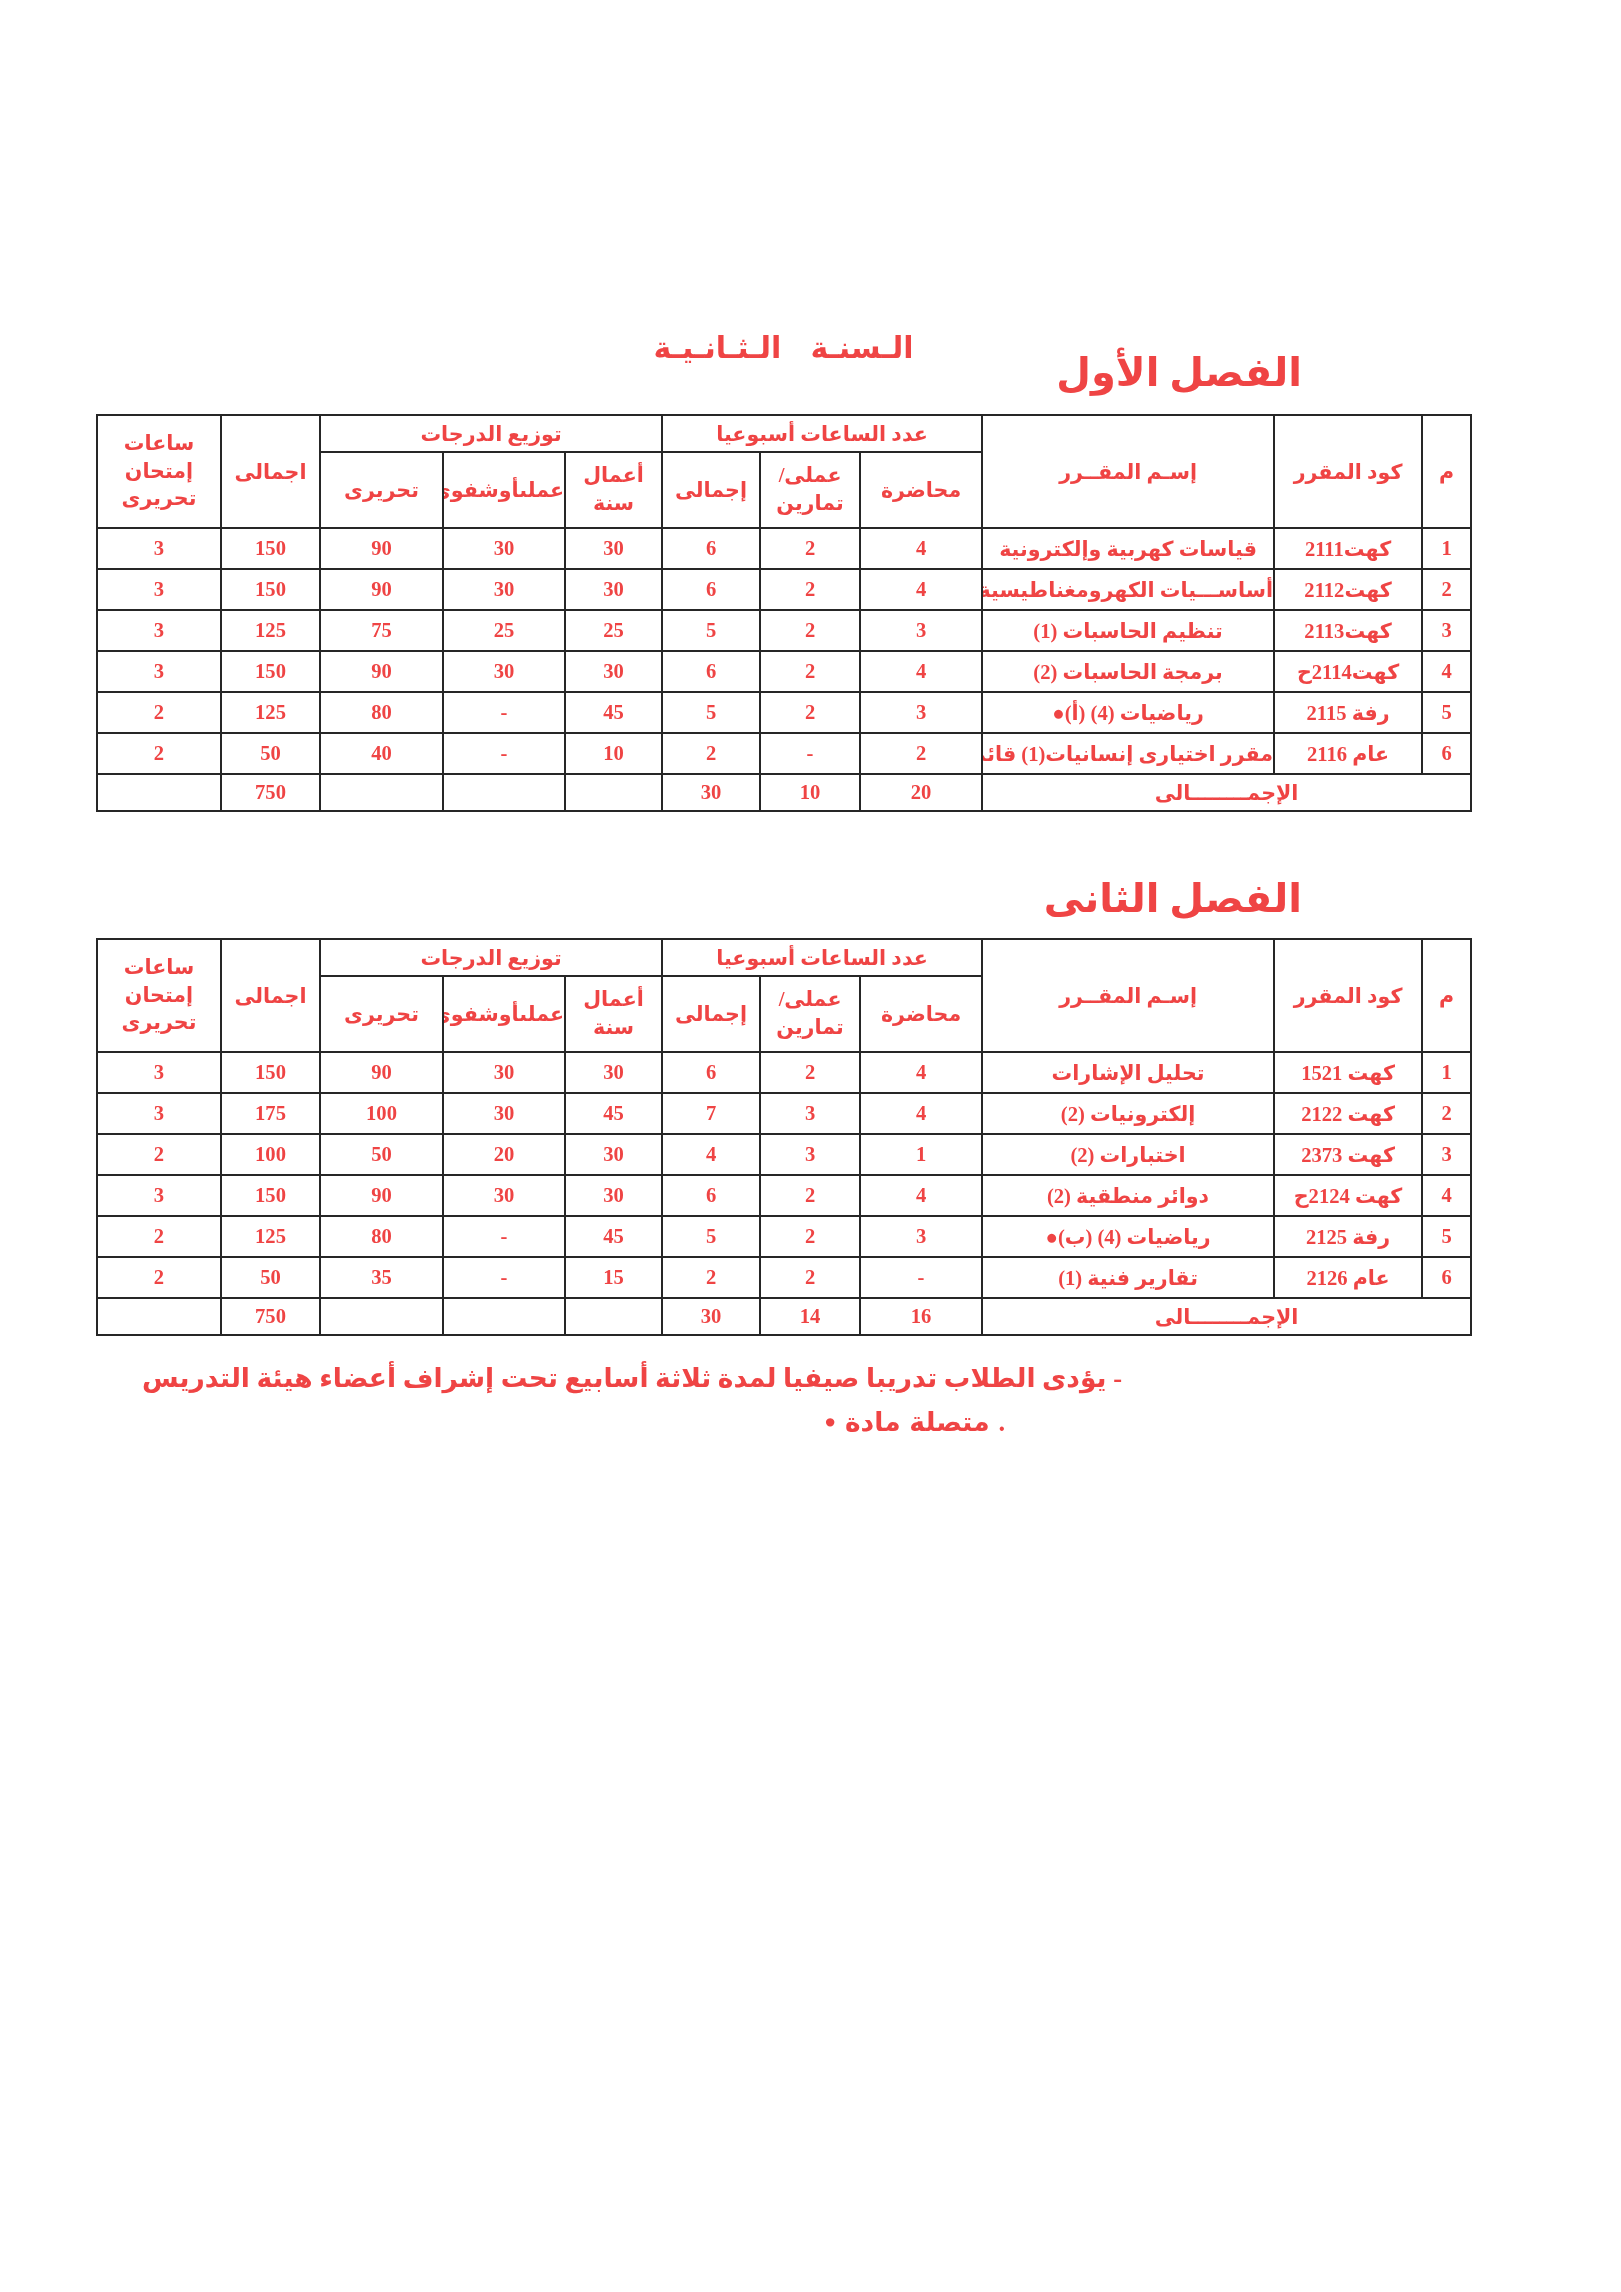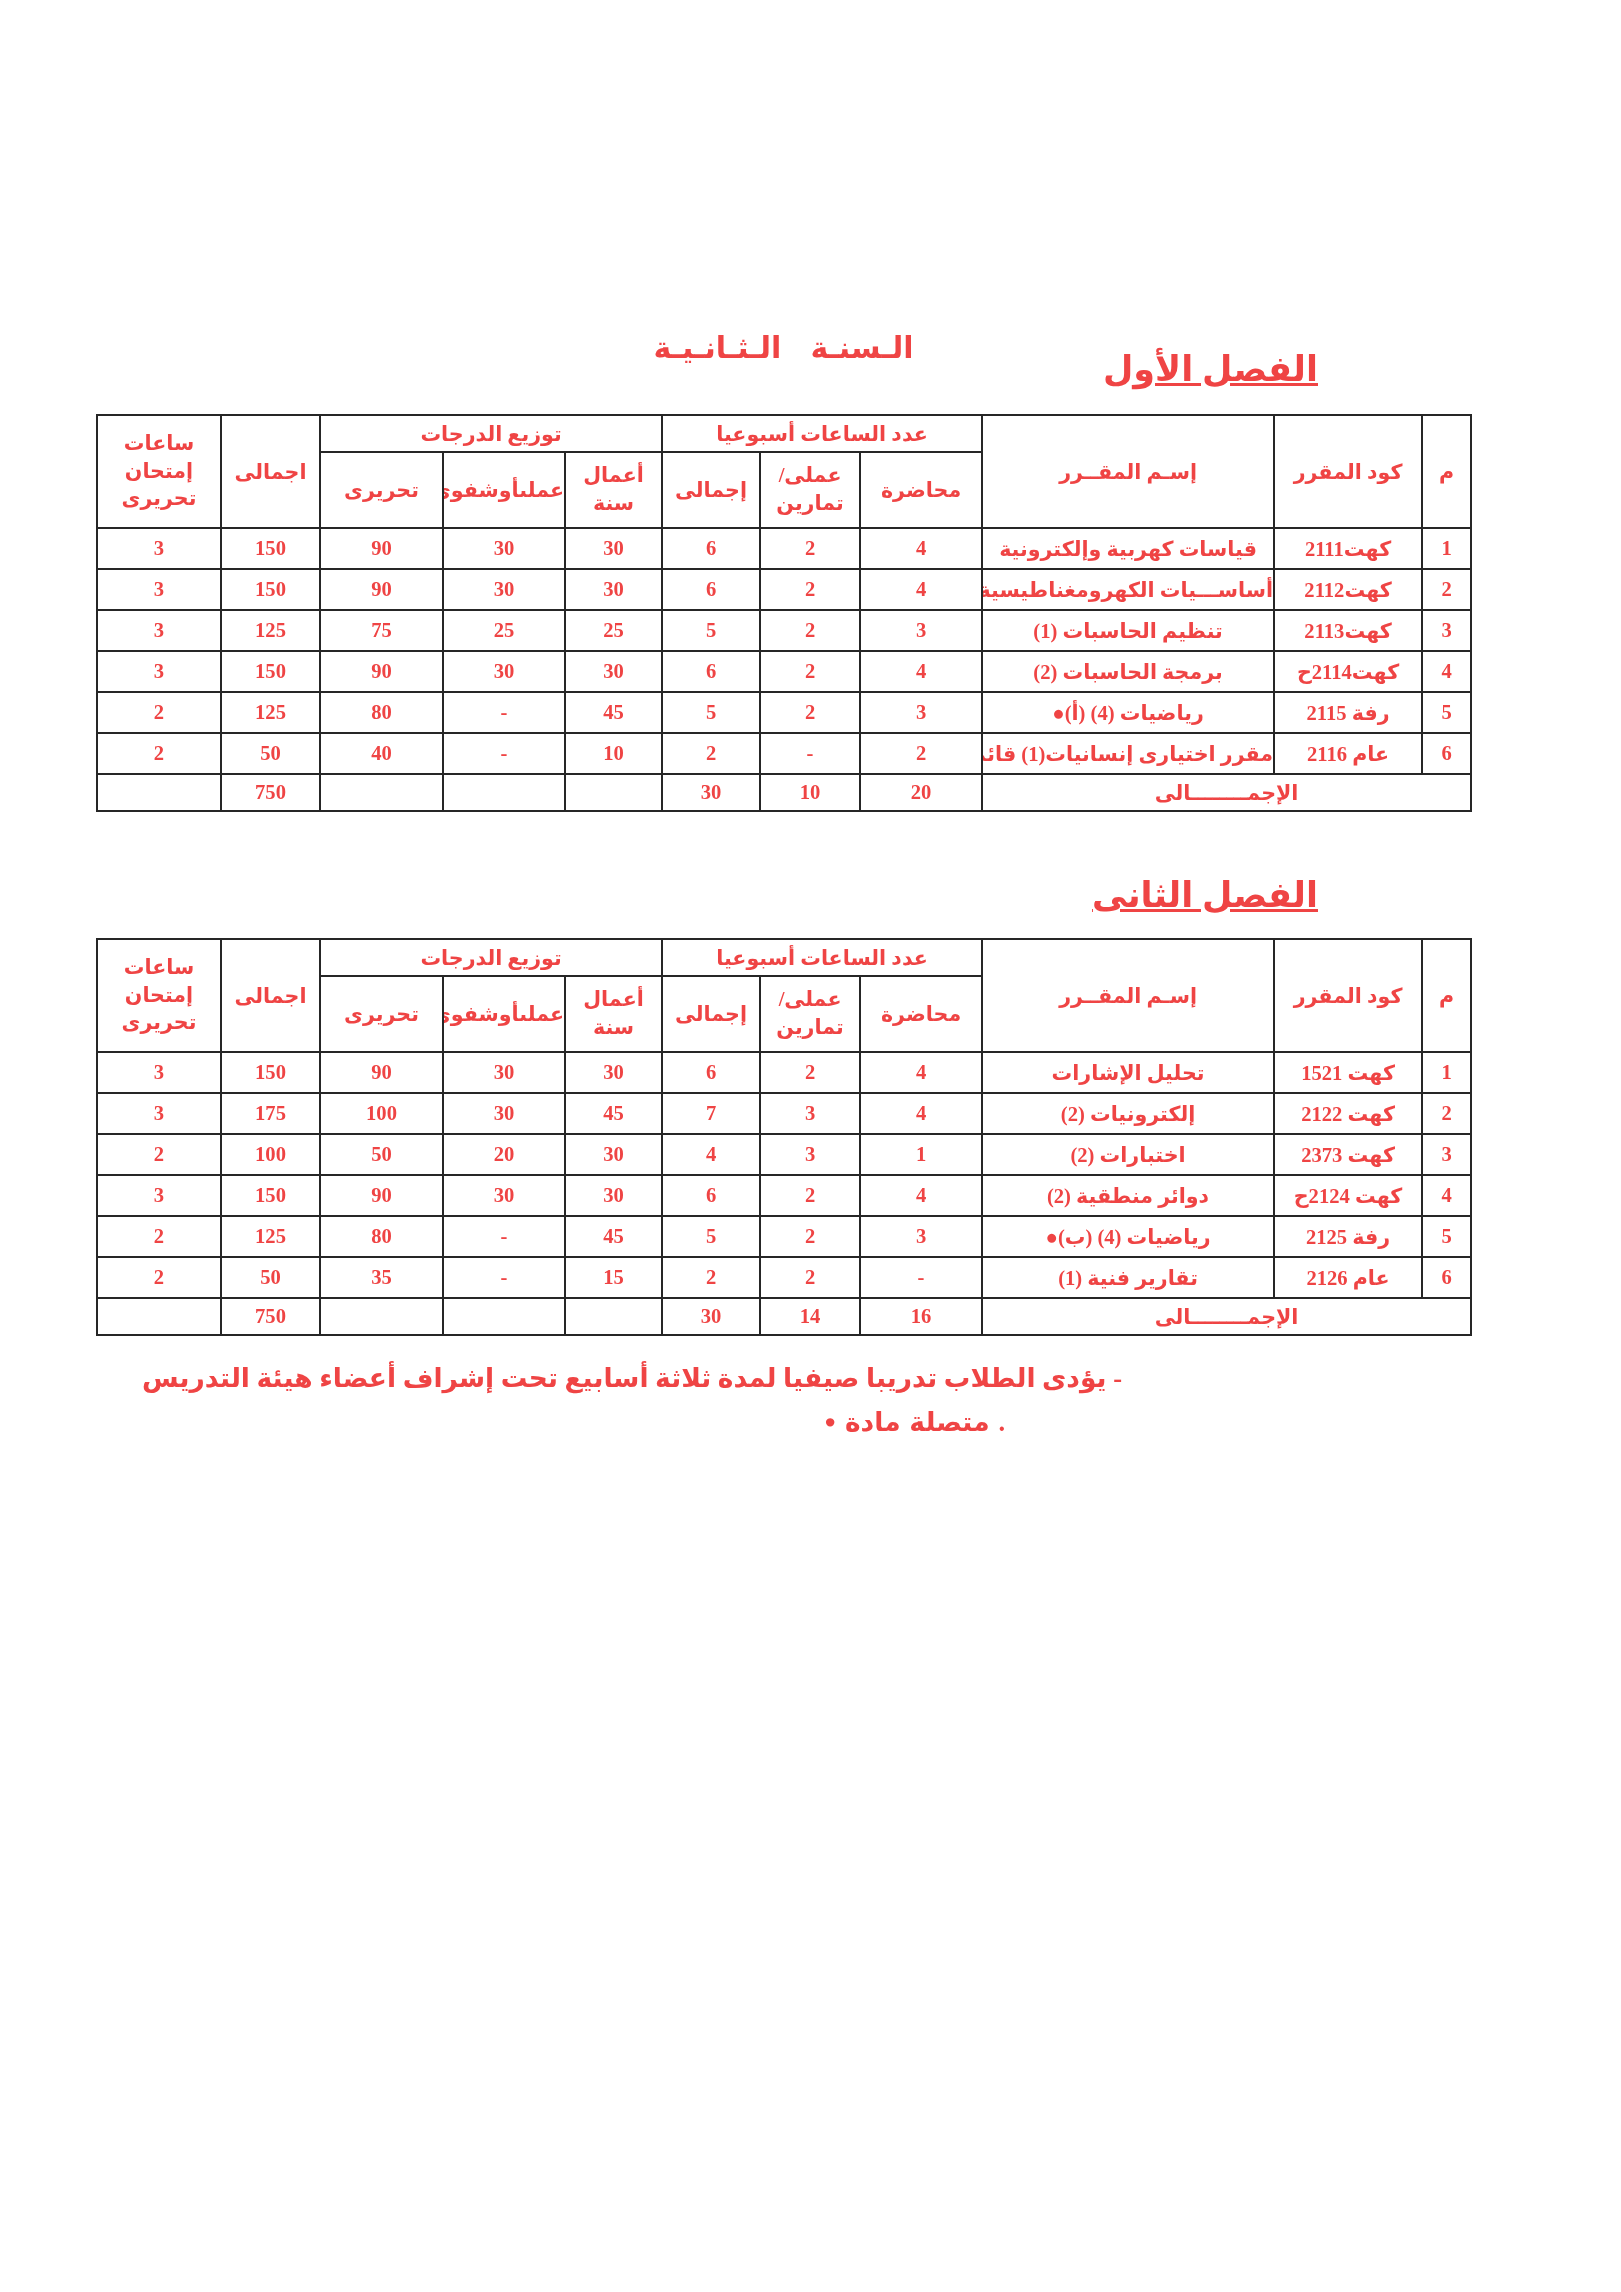--- a/index.html
+++ b/index.html
@@ -12,23 +12,23 @@
   }
   .main-title {
     position:absolute; top:330px; left:568px; width:431px;
     text-align:center;
     font-size:30px; font-weight:bold;
     word-spacing:21.6px;
     direction:rtl;
     white-space:nowrap;
   }
   .semester-title {
-    position:absolute; right:80px;
-    font-size:35px; font-weight:bold;
-    direction:rtl; white-space:nowrap;text-decoration:underline;
+    position:absolute; right:96px;
+    font-size:40px; font-weight:bold;
+    direction:rtl; white-space:nowrap;
   }
   .semester-title.first  { top:349px; }
   .semester-title.second { top:875px; }
 
   table.ctable {
     position:absolute; left:96px; width:1374px;
     border-collapse:collapse; table-layout:fixed;
     direction:rtl;
   }
   table.ctable.first  { top:414px; }

